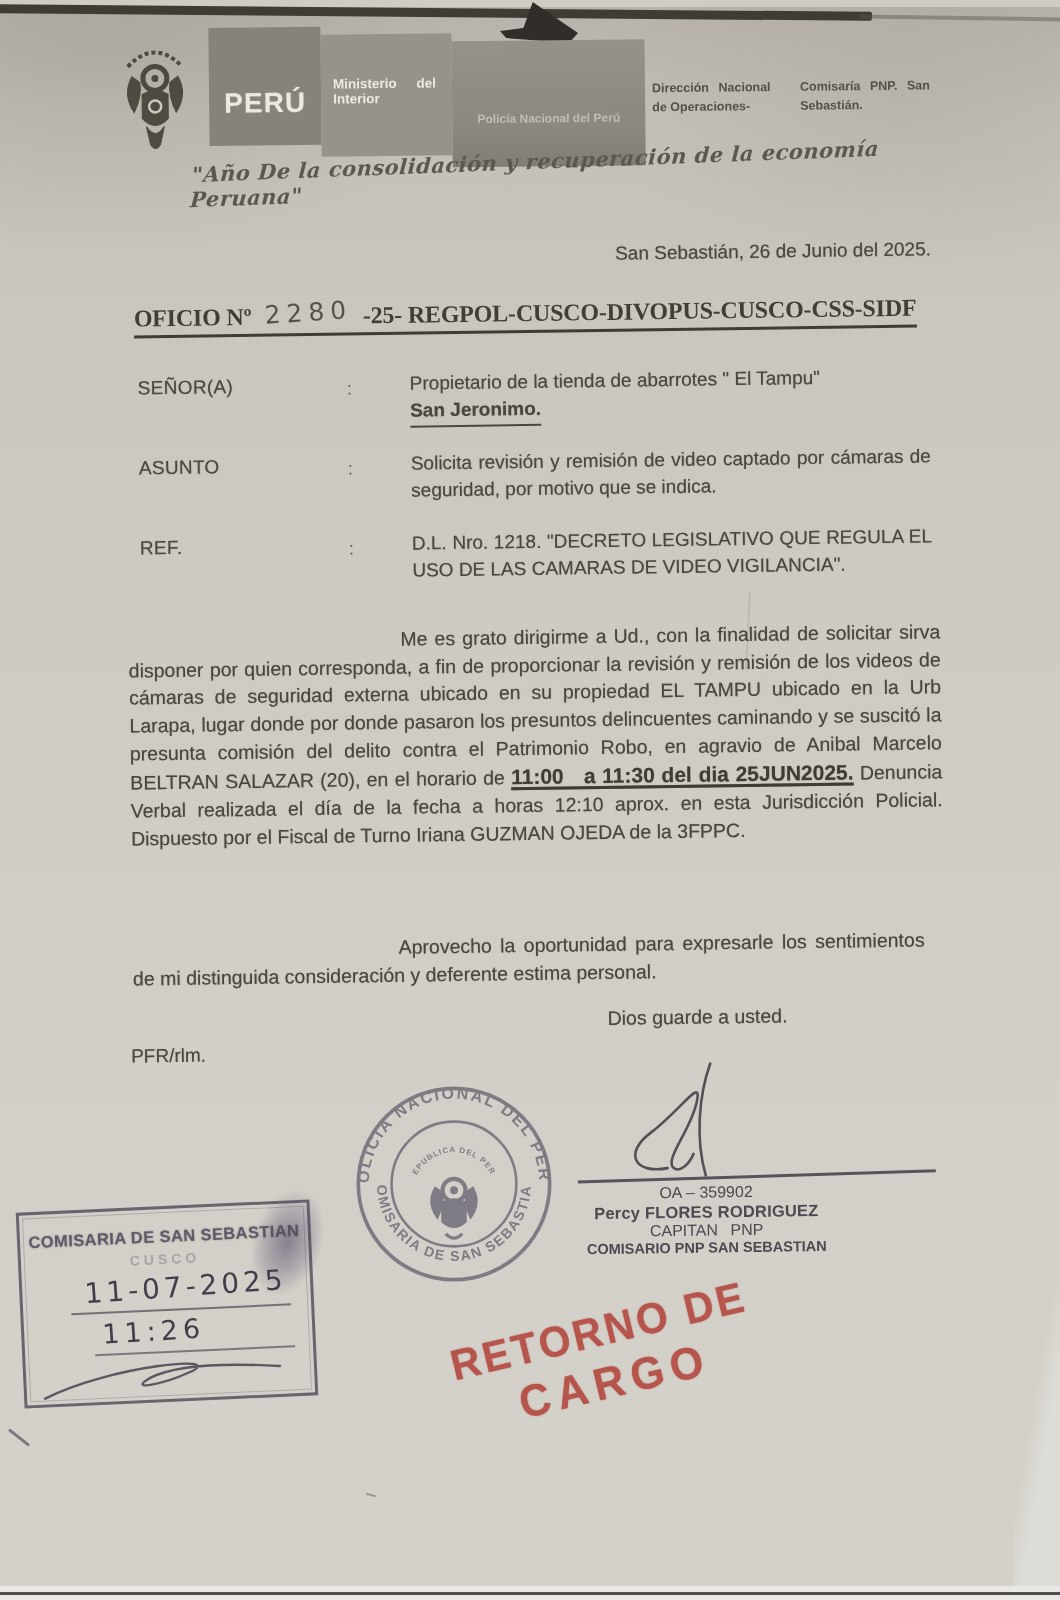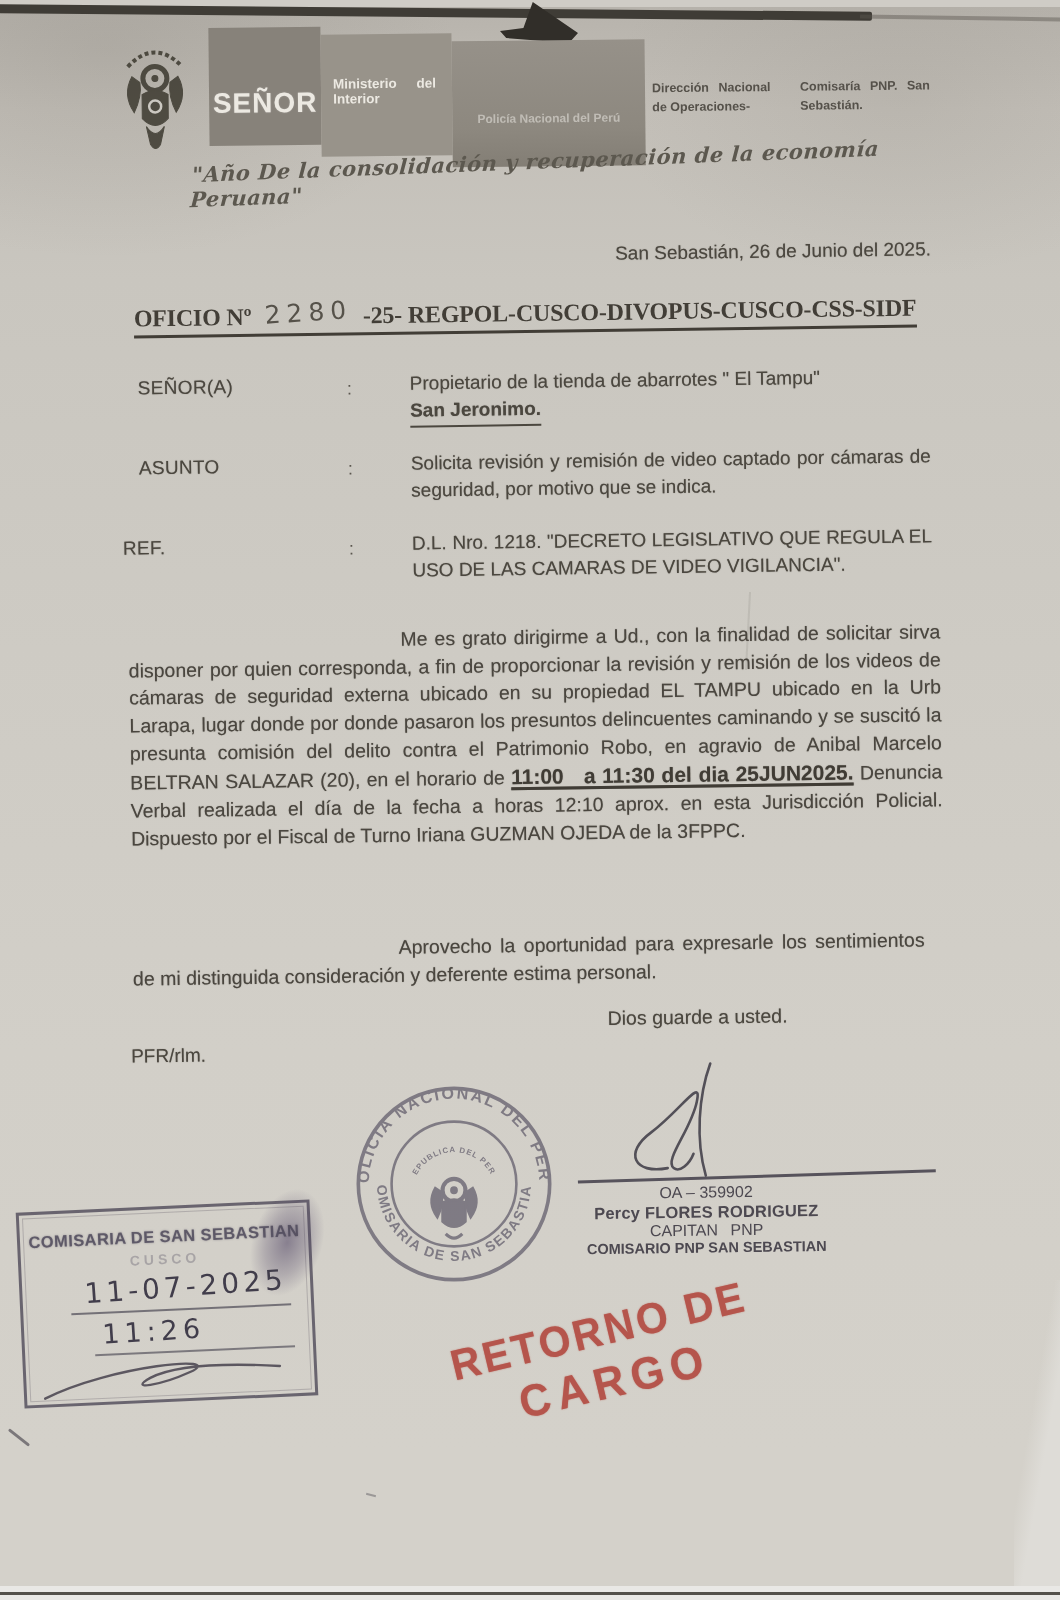--- a/index.html
+++ b/index.html
@@ -99,21 +99,21 @@
         <circle cx="35" cy="42" r="12" stroke-width="5"></circle>
         <circle cx="35" cy="42" r="3" fill="#3c392f"></circle>
         <path d="M12,40 Q2,58 14,76 Q22,60 20,46 Z" fill="#3c392f"></path>
         <path d="M58,40 Q68,58 56,76 Q48,60 50,46 Z" fill="#3c392f"></path>
         <path d="M22,58 Q35,50 48,58 L48,82 Q35,96 22,82 Z" fill="#3c392f"></path>
         <path d="M26,90 Q35,104 44,90 L40,108 Q35,116 30,108 Z" fill="#3c392f"></path>
         <circle cx="35" cy="70" r="6" stroke="#cfccc5" stroke-width="2.5"></circle>
       </g>
     </svg>
     <div class="hbox box-peru">
-        <span>SEÑOR</span>
+        <span>PERÚ</span>
       </div>
     <div class="hbox box-min">
       <div class="l1">Ministerio del</div>
       <div class="l2">Interior</div>
     </div>
     <div class="hbox box-pnp"><span>Policía Nacional del Perú</span></div>
     <div class="hcol" style="left:652px;top:84px;width:152px;">
       <div class="j">Dirección Nacional</div>
       <div>de Operaciones-</div>
     </div>
@@ -135,21 +135,21 @@
     <div class="txt colon" style="left:352px;top:376px;">:</div>
     <div class="txt soft val" style="left:415px;top:369px;width:505px;">
       <div>Propietario de la tienda de abarrotes " El Tampu"</div>
       <div><span class="senor2">San Jeronimo.</span></div>
     </div>
 
     <div class="txt soft lab" style="left:143px;top:452px;">ASUNTO</div>
     <div class="txt colon" style="left:352px;top:456px;">:</div>
     <div class="txt soft val" style="left:415px;top:449px;width:520px;">Solicita revisión y remisión de video captado por cámaras de seguridad, por motivo que se indica.</div>
 
-    <div class="txt soft lab" style="left:126px;top:532px;">REF.</div>
+    <div class="txt soft lab" style="left:143px;top:532px;">REF.</div>
     <div class="txt colon" style="left:352px;top:536px;">:</div>
     <div class="txt soft val" style="left:415px;top:529px;width:520px;">D.L. Nro. 1218. "DECRETO LEGISLATIVO QUE REGULA EL USO DE LAS CAMARAS DE VIDEO VIGILANCIA".</div>
 
     <div class="txt soft para" style="left:130px;top:624px;width:812px;text-indent:272px;">
       <span>Me es grato dirigirme a Ud., con la finalidad de solicitar sirva disponer por quien corresponda, a fin de proporcionar la revisión y remisión de los videos de cámaras de seguridad externa  ubicado en su propiedad  EL TAMPU ubicado en la Urb Larapa,  lugar donde por donde pasaron los presuntos delincuentes caminando  y se suscitó la presunta comisión del delito contra el Patrimonio Robo,  en agravio de Anibal Marcelo BELTRAN SALAZAR (20), en el horario de </span><span class="hl">11:00&nbsp;&nbsp;&nbsp;a 11:30 del dia 25JUN2025.</span><span> Denuncia Verbal realizada el día de la fecha a horas 12:10 aprox. en esta Jurisdicción Policial. Dispuesto por el Fiscal de Turno Iriana GUZMAN OJEDA de la 3FPPC.</span>
     </div>
 
     <div class="txt soft para" style="left:130px;top:932px;width:792px;text-indent:266px;">Aprovecho la oportunidad para expresarle los sentimientos de mi distinguida consideración y deferente estima personal.</div>
 
     <div class="txt soft farewell">Dios guarde a usted.</div>

